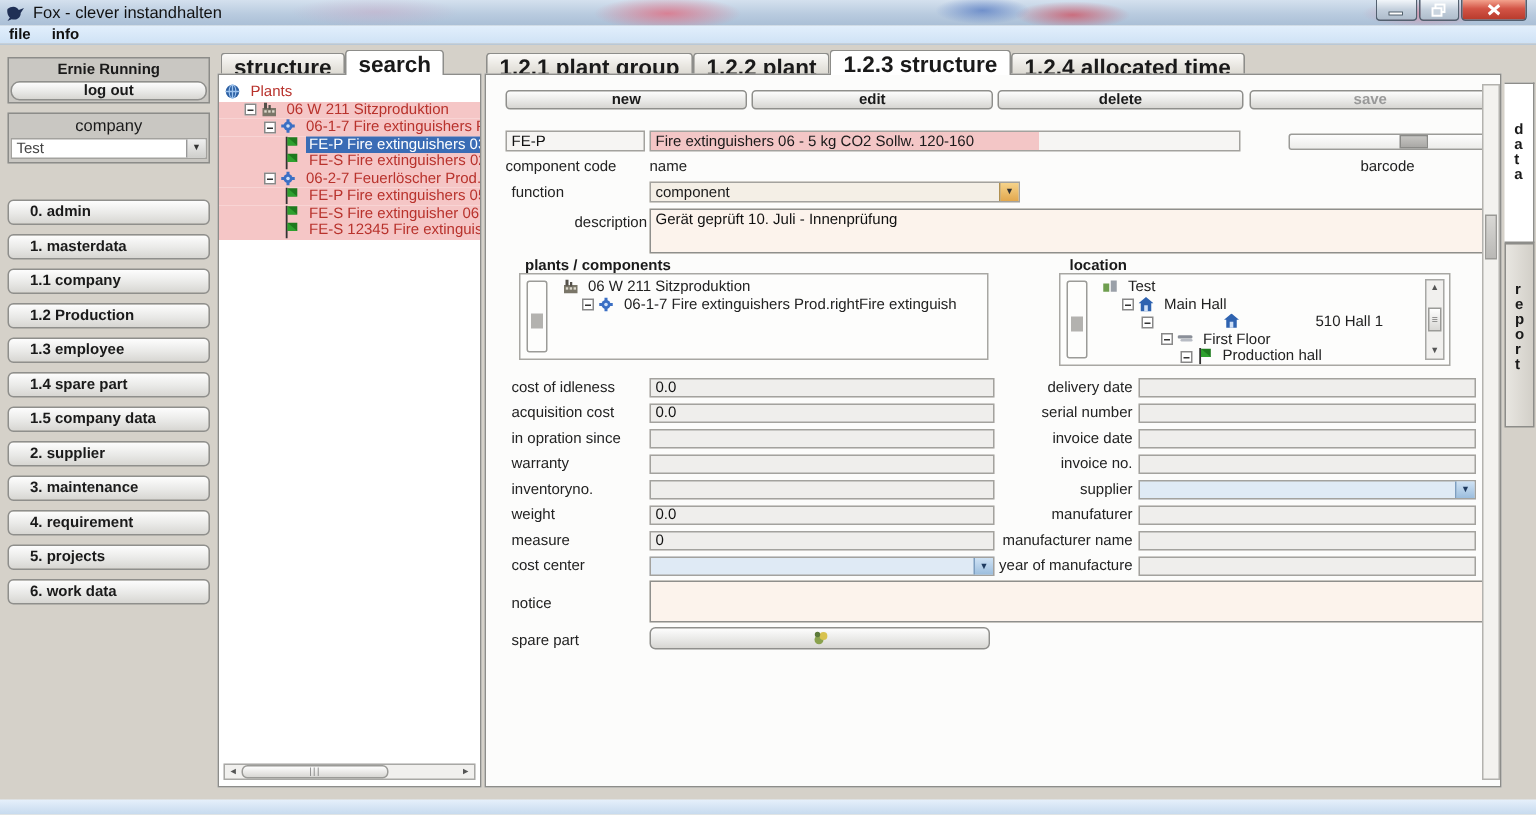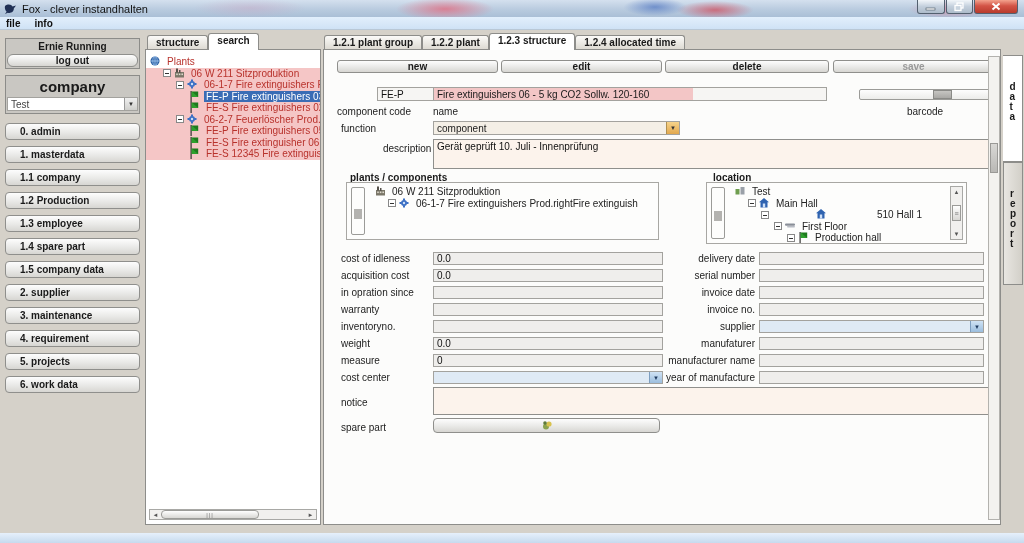--- a/index.html
+++ b/index.html
@@ -50,30 +50,30 @@
   .combo.blue { background:#dfeaf5; }
   .combo.blue .carrow { background:linear-gradient(#cfe2f4,#9cbede); border-left:1px solid #7d9ec0; color:#1e3a5f; }
   .combo.plain .carrow { background:linear-gradient(#efefef,#cfcfcc); border-left:1px solid #999; }
 
   
   .sidebar { position:absolute; left:5px; top:38px; width:135px; }
   .user-panel { border:1px solid #8c8c89; background:#c9c7c2; padding:1px; }
   .user-name { text-align:center; font-weight:bold; font-size:10px; padding:1px 0 2px; }
   .logout-btn { width:100%; height:13px; border-radius:6px; }
   .company-panel { border:1px solid #8c8c89; background:#c9c7c2; margin-top:6px; padding:1px 1px 2px; }
-  .company-label { text-align:center; font-weight:bold; font-size:15px; padding:1px 0 2px; }
+  .company-label { text-align:center; font-weight:normal; font-size:11px; padding:1px 0 2px; }
   .company-combo { height:14px; background:#fff; font-size:10px; color:#444; }
-  .nav { margin-top:9px; }
+  .nav { margin-top:24px; }
   .nav .btn { height:17px; justify-content:flex-start; padding-left:14px; margin-bottom:6px; }
 
   
   .tp-tabs { position:absolute; left:147px; top:33px; display:flex; }
   .tab { border:1px solid #8d8d8a; border-bottom:none; border-radius:3px 3px 0 0;
     background:linear-gradient(#fbfaf8,#dbd8d0); padding:1px 8px 2px; font-weight:bold;
-    font-size:10px; position:relative; top:2px; height:15px; }
+    font-size:15px; position:relative; top:2px; height:15px; }
   .tab.active { background:#fff; top:0; height:17px; z-index:5; }
   .tree-panel { position:absolute; left:145px; top:49px; width:176px; height:476px;
     background:#fff; border:1px solid #8d8d8a; }
   .search-row { display:flex; margin:3px 3px 0 3px; border:1px solid #a3a29e; height:16px; }
   .search-input { flex:0 0 79px; border:none; background:#f6d2d2; font-size:10px; padding:1px 3px;
     font-family:"Liberation Sans",sans-serif; }
   .search-extra { flex:1; background:#fff; border-left:1px solid #c9c9c9; }
   .tree { margin-top:6px; height:452px; overflow:hidden; }
   .trow { display:flex; align-items:center; height:11.5px; white-space:nowrap; cursor:default; }
   .trow .tlabel { color:#b8322c; padding:0 2px; }
@@ -322,21 +322,21 @@
   <div class="tab">1.2.4 allocated time</div>
 </div>
 
 <div class="main-panel">
 
   <div class="mp btn toolbar-btn" style="left:13px; top:10px; width:161px;">new</div>
   <div class="mp btn toolbar-btn" style="left:177px; top:10px; width:161px;">edit</div>
   <div class="mp btn toolbar-btn" style="left:341px; top:10px; width:164px;">delete</div>
   <div class="mp btn toolbar-btn disabled" style="left:509px; top:10px; width:161px;">save</div>
 
-  <input class="mp inputbox" style="left: 13px; top: 37px; width: 93px; height: 14px; background: rgb(246, 245, 243); margin-left: 40px;" value="FE-P">
+  <input class="mp inputbox" style="left: 13px; top: 37px; width: 93px; height: 14px; background: rgb(246, 245, 243);" value="FE-P">
   <div class="mp pinkfield" style="left:109px; top:37px; width:394px; height:14px;">Fire extinguishers 06 - 5 kg CO2 Sollw. 120-160</div>
   <div class="mp slider" style="left:535px; top:39px; width:132px; height:11px;">
     <div class="thumb"></div>
   </div>
 
   <div class="mp field-label" style="left:13px; top:56px;">component code</div>
   <div class="mp field-label" style="left:109px; top:56px;">name</div>
   <div class="mp field-label" style="left:535px; top:56px; width:132px; text-align:center;">barcode</div>
 
   <div class="mp field-label" style="left:17px; top:73px;">function</div>

